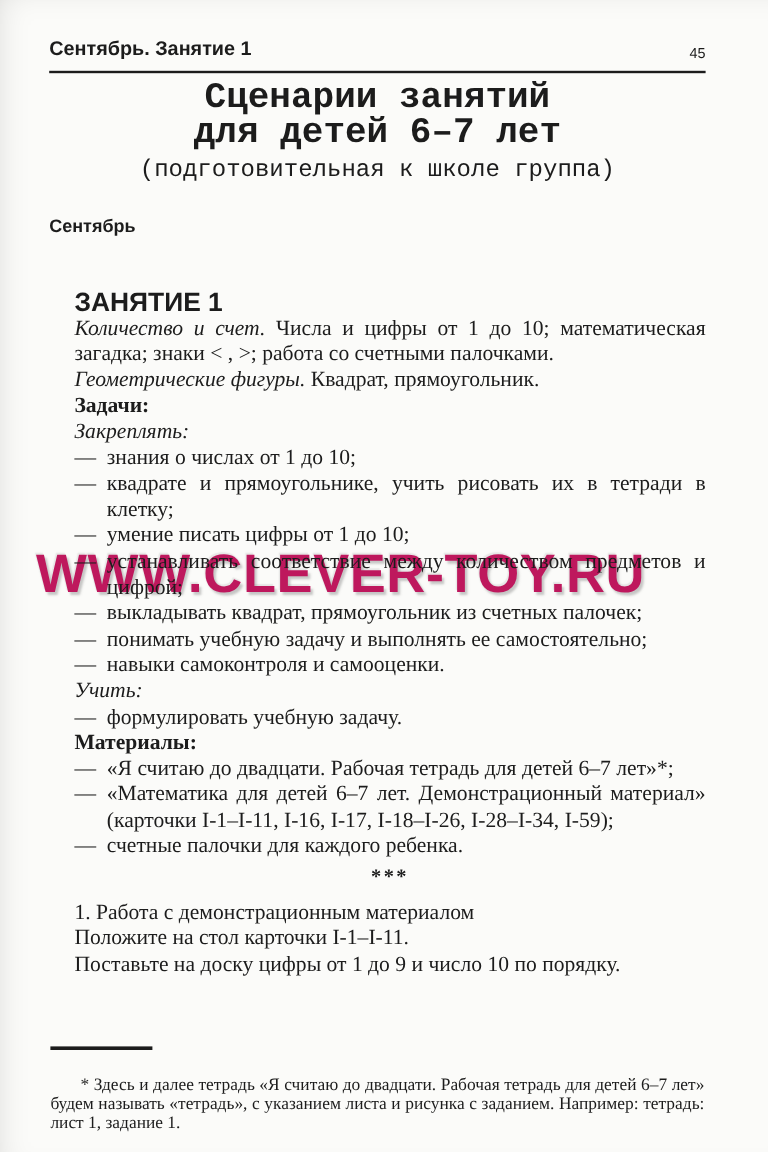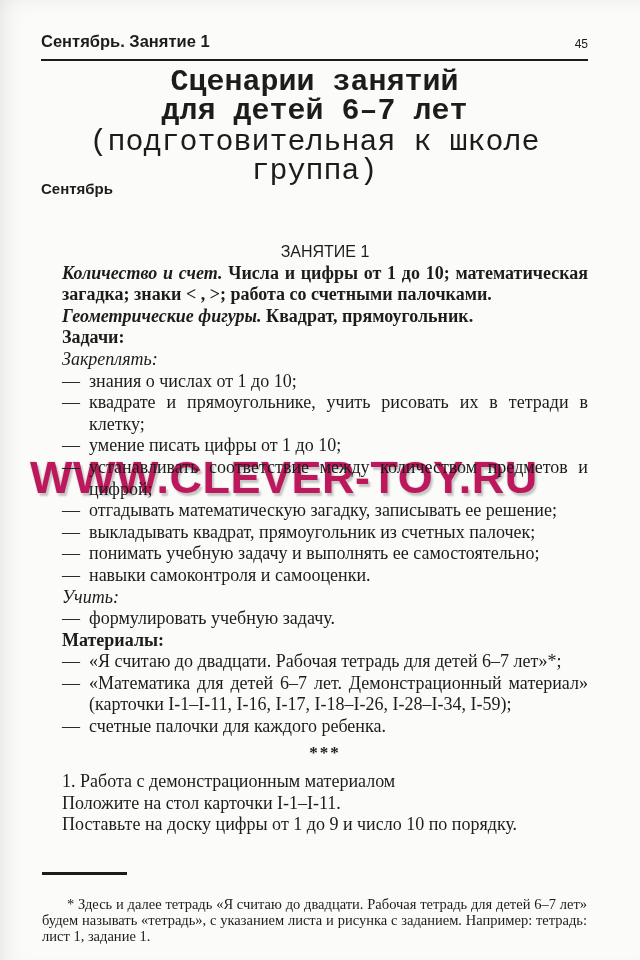--- a/index.html
+++ b/index.html
@@ -33,38 +33,38 @@
   .header-title { font-weight:bold; font-size:16.5px; }
   .header-page  { font-size:12px; }
   .header-rule  { position:absolute; top:59px; left:41px; width:547px; height:2px; background:#1c1c1c; z-index:1; }
 
   .title-block {
     position:absolute; top:68px; left:41px; width:547px;
     text-align:center; font-family:Liberation Mono, monospace;
     line-height:29px; z-index:1;
   }
   .title-main { font-size:30px; font-weight:bold; }
-  .title-sub  { font-size:30px; font-weight:normal; margin-top:2px; }
+  .title-sub  { font-size:20px; font-weight:normal; margin-top:2px; }
 
   .month {
     position:absolute; top:180px; left:41px; width:547px;
     text-align:left; font-family:"Liberation Sans", sans-serif;
     font-weight:bold; font-size:15px; z-index:1;
   }
 
   .content {
     position:absolute; top:241px; left:62px; width:526px;
     font-size:18px; line-height:21.6px; text-align:justify; z-index:1;
   }
   .content p { margin:0; }
   .lesson {
-    font-family:"Liberation Sans", sans-serif; font-weight:normal;
-    font-size:16px; margin:0 0 6px 0; text-align:center;
+    font-family:"Liberation Sans", sans-serif; font-weight:bold;
+    font-size:22px; margin:0 0 6px 0; text-align:left;
   }
-  .intro   { margin-left:27px;font-weight:bold; }
+  .intro   { margin-left:27px; }
   .label-b { font-weight:bold; }
   .label-i { font-style:italic; }
   .li   { padding-left:27px; text-indent:-27px; }
   .dash { display:inline-block; width:27px; text-indent:0; }
   .stars {
     text-align:center; margin-top:4px !important; font-weight:bold;
     letter-spacing:2px; font-size:17px;
   }
   .sec-head { font-weight:normal; margin-top:8px !important; }
 
@@ -103,21 +103,20 @@
   <p class="intro"><span class="label-i">Количество и счет.</span><span> Числа и цифры от 1 до 10; математическая загадка; знаки &lt; , &gt;; работа со счетными палочками.</span></p>
   <p class="intro"><span class="label-i">Геометрические фигуры.</span><span> Квадрат, прямоугольник.</span></p>
 
   <p class="label-b">Задачи:</p>
   <p class="label-i">Закреплять:</p>
 
   <p class="li"><span class="dash">—</span><span>знания о числах от 1 до 10;</span></p>
   <p class="li"><span class="dash">—</span><span>квадрате и прямоугольнике, учить рисовать их в тетради в клетку;</span></p>
   <p class="li"><span class="dash">—</span><span>умение писать цифры от 1 до 10;</span></p>
   <p class="li"><span class="dash">—</span><span>устанавливать соответствие между количеством предметов и цифрой;</span></p>
-  <p class="li"><span class="dash">—</span><span>отгадывать математическую загадку, записывать ее решение;</span></p>
   <p class="li"><span class="dash">—</span><span>выкладывать квадрат, прямоугольник из счетных палочек;</span></p>
   <p class="li"><span class="dash">—</span><span>понимать учебную задачу и выполнять ее самостоятельно;</span></p>
   <p class="li"><span class="dash">—</span><span>навыки самоконтроля и самооценки.</span></p>
 
   <p class="label-i">Учить:</p>
   <p class="li"><span class="dash">—</span><span>формулировать учебную задачу.</span></p>
 
   <p class="label-b">Материалы:</p>
   <p class="li"><span class="dash">—</span><span>«Я считаю до двадцати. Рабочая тетрадь для детей 6–7 лет»*;</span></p>
   <p class="li"><span class="dash">—</span><span>«Математика для детей 6–7 лет. Демонстрационный материал» (карточки I-1–I-11, I-16, I-17, I-18–I-26, I-28–I-34, I-59);</span></p>

